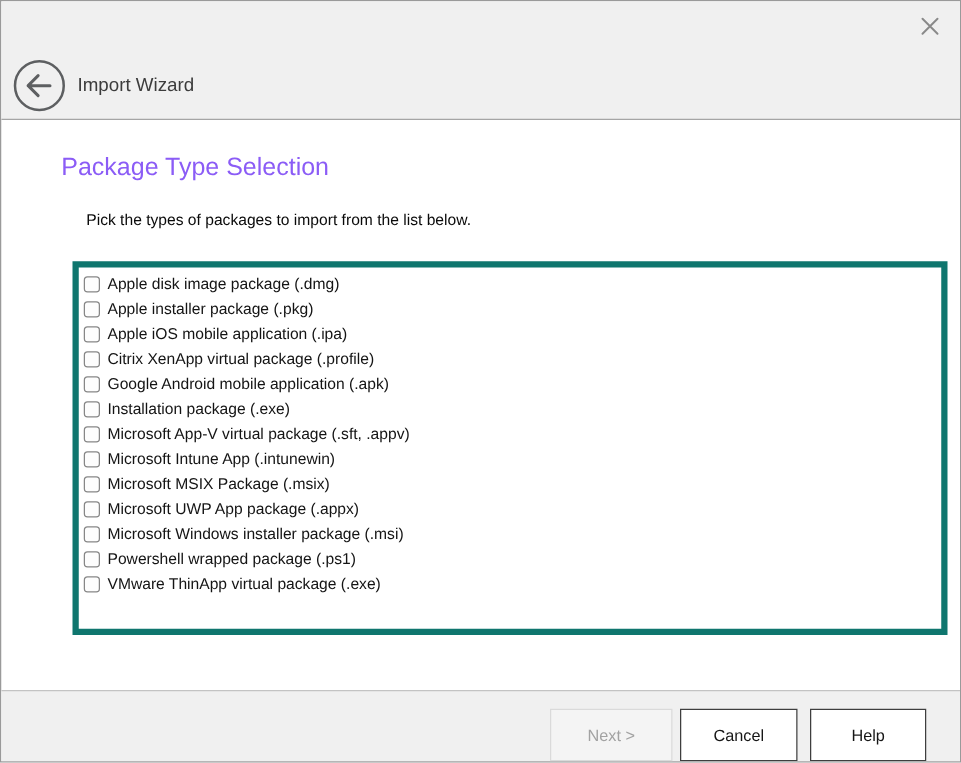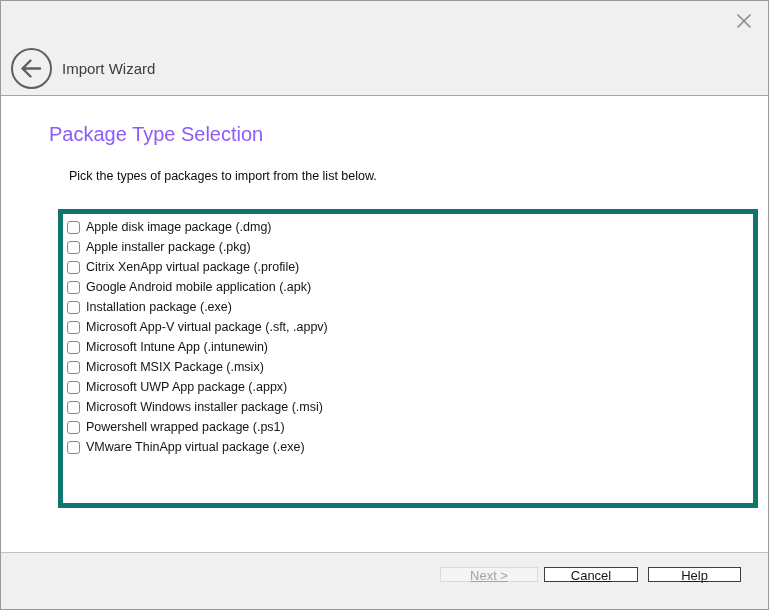--- a/index.html
+++ b/index.html
@@ -101,26 +101,25 @@
   .footer {
     position: absolute;
     left: 0; right: 0;
     top: 551px; height: 57px;
     background: #f0f0f0;
     border-top: 1px solid #c3c3c3;
   }
   .btn {
     position: absolute;
     top: 14px;
-    height: 15px;
+    height: 42px;
     font-family: "Liberation Sans", "DejaVu Sans", sans-serif;
     font-size: 13px;
     text-align: center;
     cursor: pointer;
-    text-decoration: underline;
   }
   .btn-next {
     left: 439px; width: 98px;
     background: #f4f4f4;
     border: 1px solid #dadada;
     color: #a2a2a2;
     cursor: default;
   }
   .btn-cancel {
     left: 543px; width: 94px;
@@ -164,20 +163,24 @@
     <div class="package-row">
       <span class="checkbox"></span>
       <span class="package-label">Apple disk image package (.dmg)</span>
     </div>
     <div class="package-row">
       <span class="checkbox"></span>
       <span class="package-label">Apple installer package (.pkg)</span>
     </div>
     <div class="package-row">
       <span class="checkbox"></span>
+      <span class="package-label">Apple iOS mobile application (.ipa)</span>
+    </div>
+    <div class="package-row">
+      <span class="checkbox"></span>
       <span class="package-label">Citrix XenApp virtual package (.profile)</span>
     </div>
     <div class="package-row">
       <span class="checkbox"></span>
       <span class="package-label">Google Android mobile application (.apk)</span>
     </div>
     <div class="package-row">
       <span class="checkbox"></span>
       <span class="package-label">Installation package (.exe)</span>
     </div>

